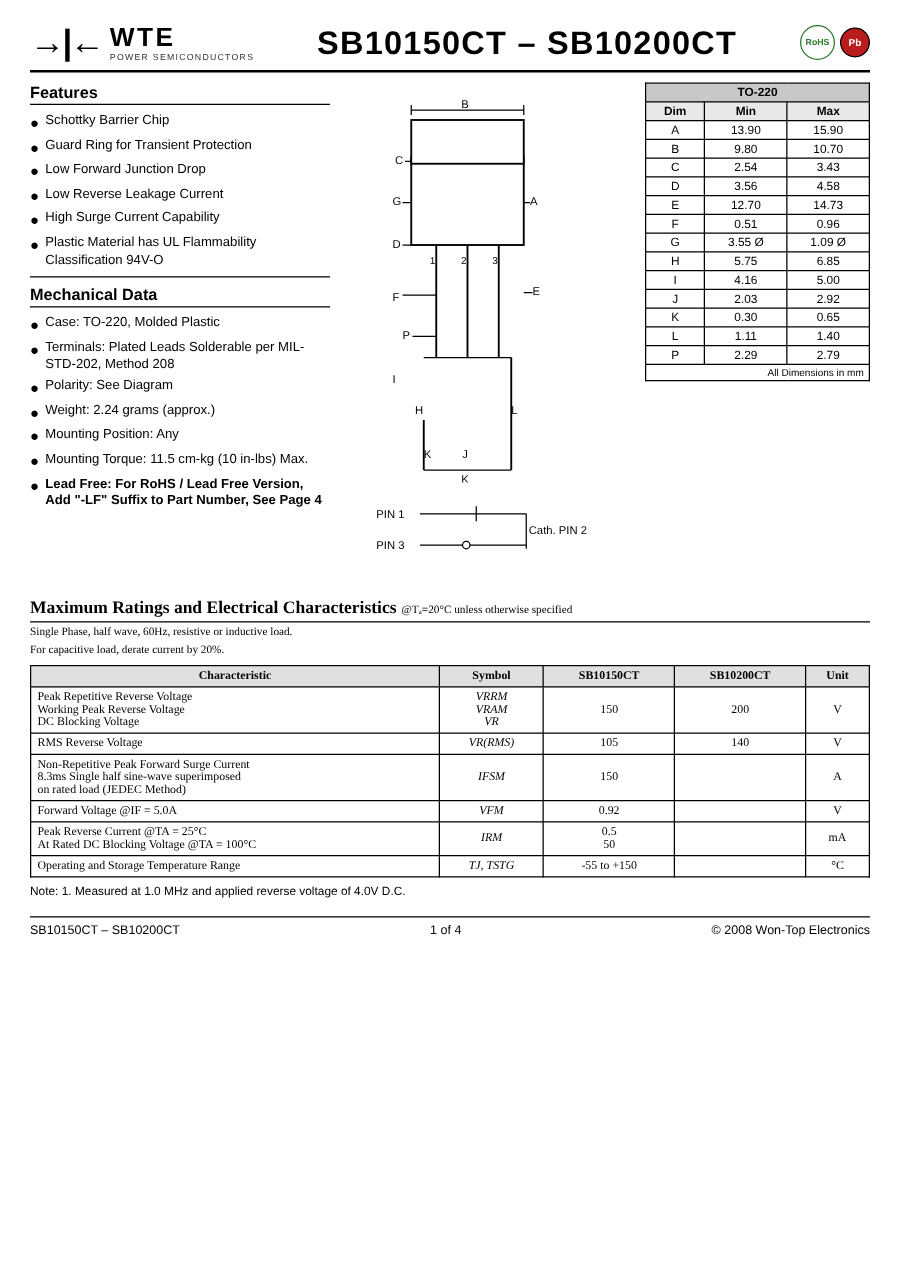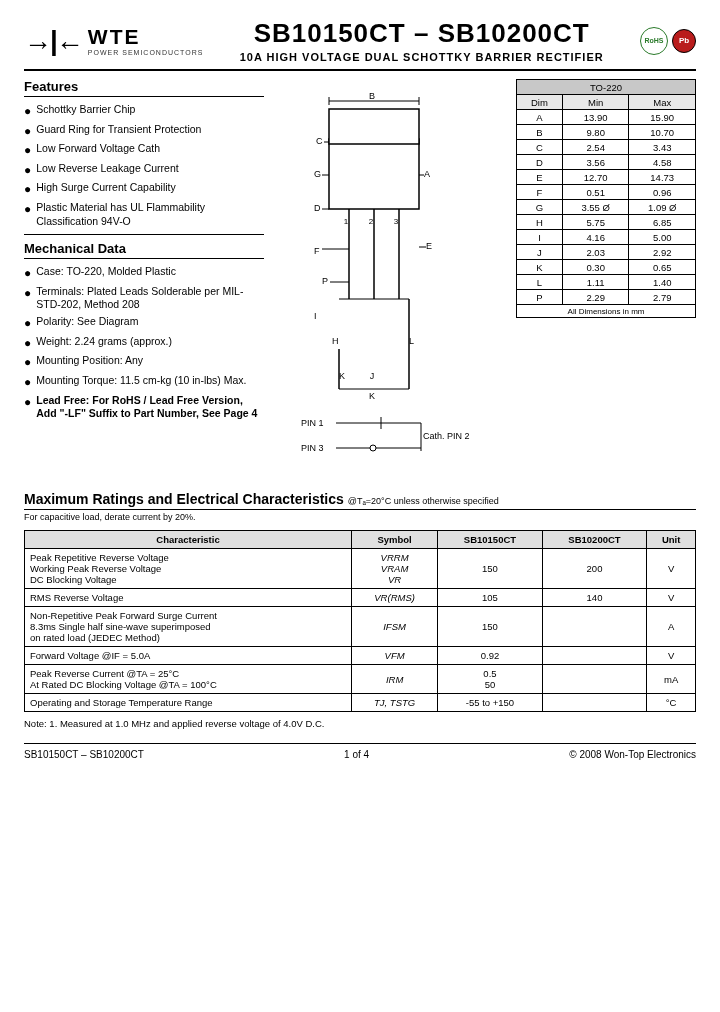--- a/index.html
+++ b/index.html
@@ -133,21 +133,21 @@
       font-size: 9.5px;
       min-width: 180px;
     }
     .dim-table th, .dim-table td {
       border: 1px solid #000;
       padding: 1.5px 4px;
       text-align: center;
     }
     .dim-table th {
       background: #e8e8e8;
-      font-weight: normal;
+      font-weight: bold;
       margin-left: 48px;
     }
     .dim-table .header-row th {
       background: #c8c8c8;
     }
 
     
     .char-table {
       border-collapse: collapse;
       width: 100%;
@@ -214,21 +214,20 @@
 <div class="header">
   <div class="logo-area">
     <div class="logo-symbol">→|←</div>
     <div class="logo-text">
       <span class="logo-wte">WTE</span>
       <span class="logo-sub">POWER SEMICONDUCTORS</span>
     </div>
   </div>
   <div class="title-area">
     <div class="part-number">SB10150CT – SB10200CT</div>
-    <div class="subtitle">10A HIGH VOLTAGE DUAL SCHOTTKY BARRIER RECTIFIER</div>
   </div>
   <div class="badges">
     <div class="badge badge-rohs" style="width:28px;height:28px;font-size:7px;">RoHS</div>
     <div class="badge badge-pb" style="width:24px;height:24px;">Pb</div>
   </div>
 </div>
 
 <div class="features-mech">
   <div class="features-col">
     <div class="section-title">Features</div>
@@ -236,21 +235,21 @@
       <li>
           <span class="bullet">●</span>
           <span>Schottky Barrier Chip</span>
         </li>
       <li>
           <span class="bullet">●</span>
           <span>Guard Ring for Transient Protection</span>
         </li>
       <li>
           <span class="bullet">●</span>
-          <span>Low Forward Voltage Cath</span>
+          <span>Low Forward Junction Drop</span>
         </li>
       <li>
           <span class="bullet">●</span>
           <span>Low Reverse Leakage Current</span>
         </li>
       <li>
           <span class="bullet">●</span>
           <span>High Surge Current Capability</span>
         </li>
       <li>
@@ -445,33 +444,34 @@
               <td>1.40</td>
             </tr>
             <tr>
               <td>P</td>
               <td>2.29</td>
               <td>2.79</td>
             </tr>
           </tbody>
         <tfoot>
           <tr>
-            <td colspan="3" style="font-size:8px; text-align:center;">All Dimensions in mm</td>
+            <td colspan="3" style="font-size:8px; text-align:right;">All Dimensions in mm</td>
           </tr>
         </tfoot>
       </table>
     </div>
   </div>
 </div>
 
-<div style="margin-top:14px;">
+<div style="margin-top:14px;font-family:Liberation Serif, serif;">
   <div style="display:flex; align-items:baseline; gap:4px; border-bottom:1.5px solid #000; padding-bottom:2px;">
     <span class="max-ratings-header">Maximum Ratings and Electrical Characteristics</span>
     <span style="font-size:9px;">@Tₐ=20°C unless otherwise specified</span>
   </div>
+  <div class="max-ratings-sub">Single Phase, half wave, 60Hz, resistive or inductive load.</div>
   <div class="max-ratings-sub">For capacitive load, derate current by 20%.</div>
 
   <table class="char-table">
     <thead>
       <tr>
         <th>Characteristic</th>
         <th>Symbol</th>
         <th>SB10150CT</th>
         <th>SB10200CT</th>
         <th>Unit</th>

